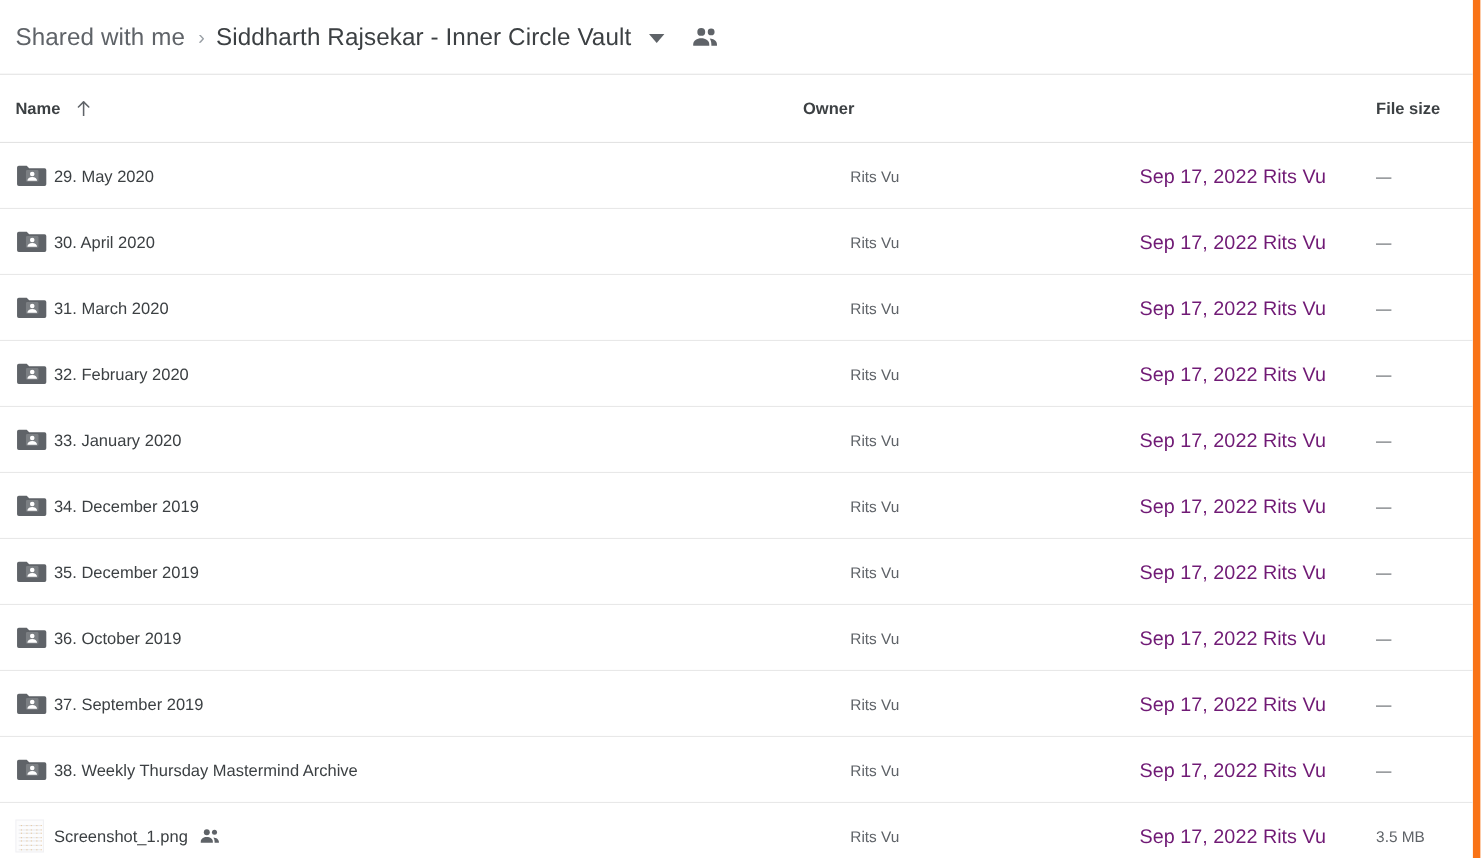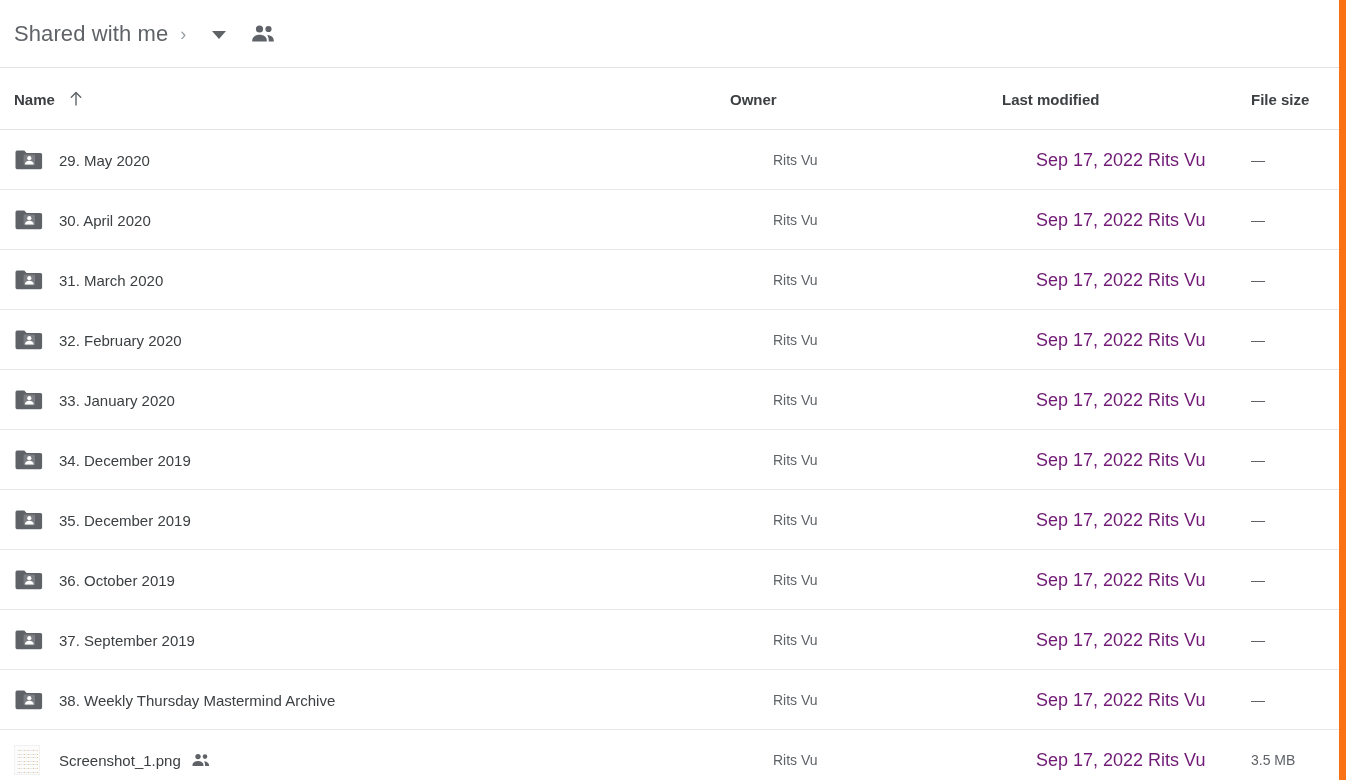--- a/index.html
+++ b/index.html
@@ -116,21 +116,21 @@
     width: 34px;
     display: flex;
     align-items: center;
     justify-content: flex-start;
     flex: none;
   }
   .icon-slot svg { display: block; }
   .file-name {
     font-size: 15px;
     color: #3c4043;
-    margin-left: 11px;
+    margin-left: 1px;
     white-space: nowrap;
   }
   .shared-badge {
     margin-left: 10px;
     display: inline-flex;
     align-items: center;
   }
   .shared-badge svg { display: block; }
 
   
@@ -156,20 +156,21 @@
   }
 </style>
 </head>
 <body>
 
 <div id="app">
 
   <div class="breadcrumb-bar">
     <span class="crumb-parent">Shared with me</span>
     <span class="crumb-sep">›</span>
+    <span class="crumb-current">Siddharth Rajsekar - Inner Circle Vault</span>
     <span class="crumb-caret"></span>
     <span class="crumb-people">
       <svg width="26" height="20" viewBox="0 0 26 20" aria-hidden="true">
         <circle cx="9.5" cy="5" r="3.6" fill="#5f6368"></circle>
         <circle cx="18.5" cy="5" r="3.1" fill="#5f6368"></circle>
         <path d="M2.2 16.4c0-3.5 3.3-5.6 7.3-5.6s7.3 2.1 7.3 5.6v1.1H2.2z" fill="#5f6368"></path>
         <path d="M17.2 11.1c3.6.2 6.6 2.2 6.6 5.3v1.1h-5.1v-1.1c0-2.1-.6-3.8-1.5-5.3z" fill="#5f6368"></path>
       </svg>
     </span>
   </div>
@@ -179,23 +180,20 @@
       <span>Name</span>
       <span class="sort-arrow">
         <svg width="14" height="16" viewBox="0 0 14 16" aria-hidden="true">
           <path d="M7 1.6 L7 14.4" stroke="#5f6368" stroke-width="1.4" fill="none"></path>
           <path d="M2.3 6.3 L7 1.6 L11.7 6.3" stroke="#5f6368" stroke-width="1.4" fill="none" stroke-linecap="round" stroke-linejoin="round"></path>
         </svg>
       </span>
     </div>
     <div class="col col-owner">
       <span>Owner</span>
-    </div>
-    <div class="col col-modified">
-      <span>Last modified</span>
     </div>
     <div class="col col-filesize">
       <span>File size</span>
     </div>
   </div>
 
   <div class="file-list" id="file-list">
       <div class="row">
         <div class="cell cell-name">
           <span class="icon-slot">

